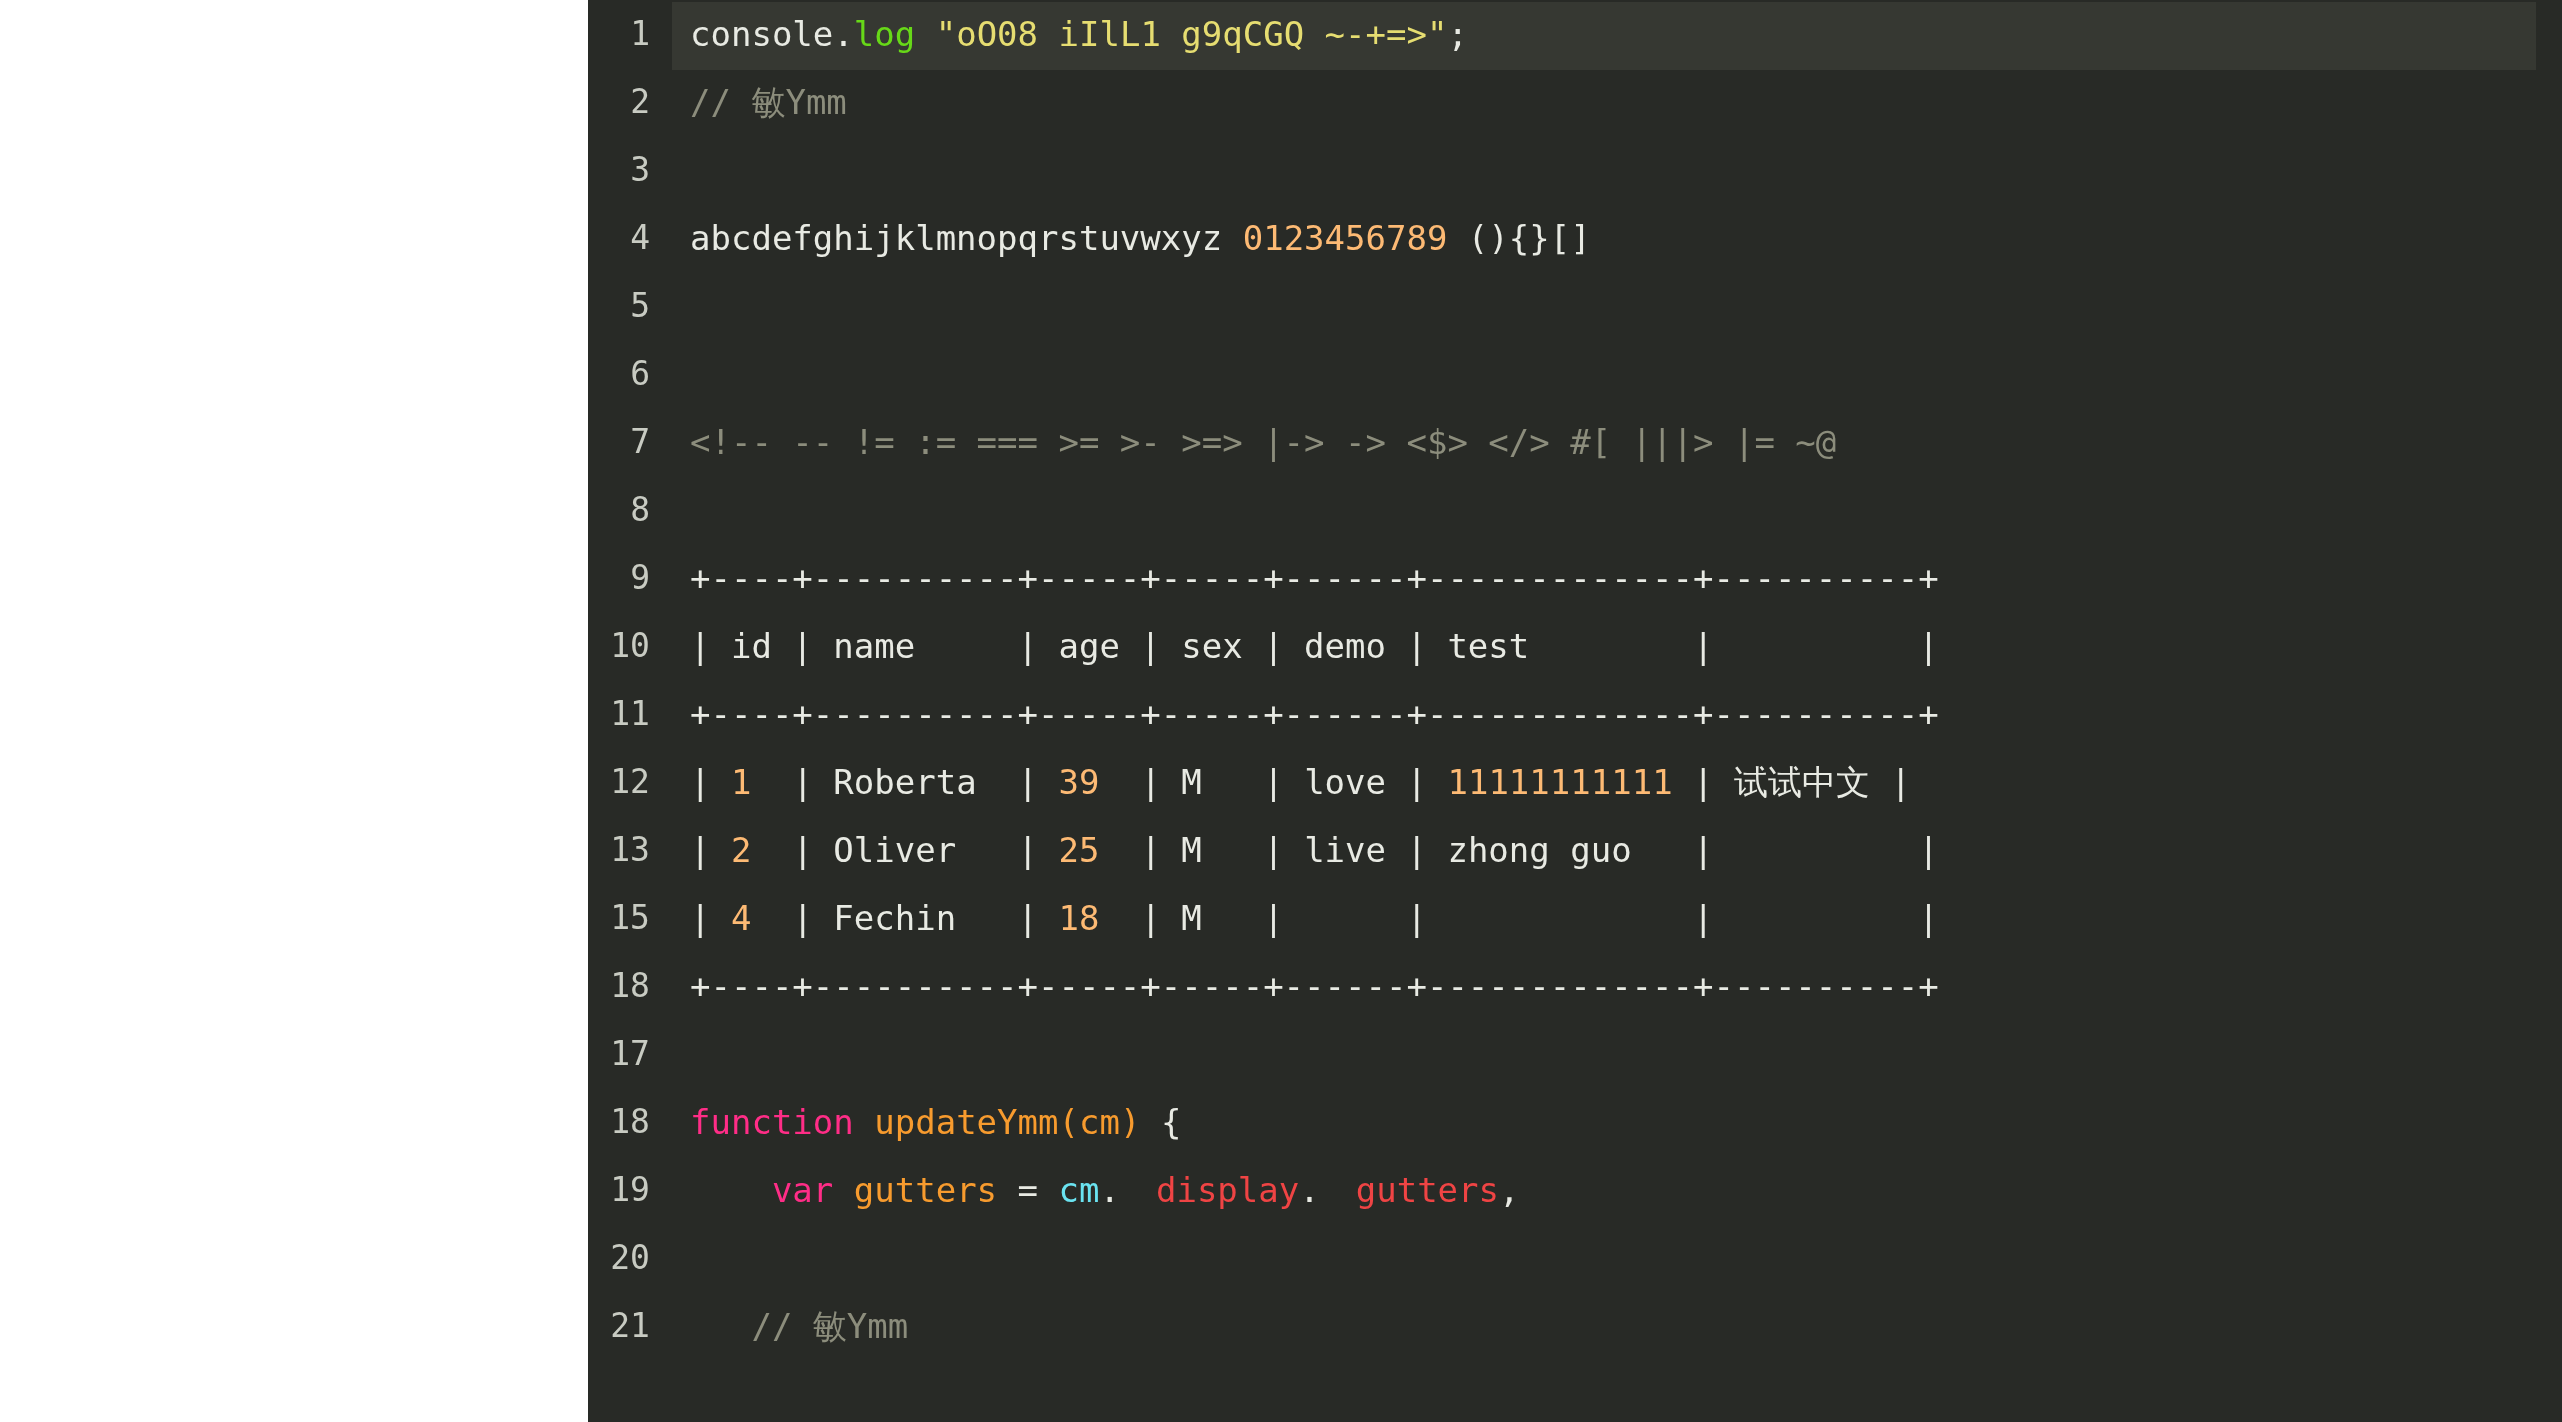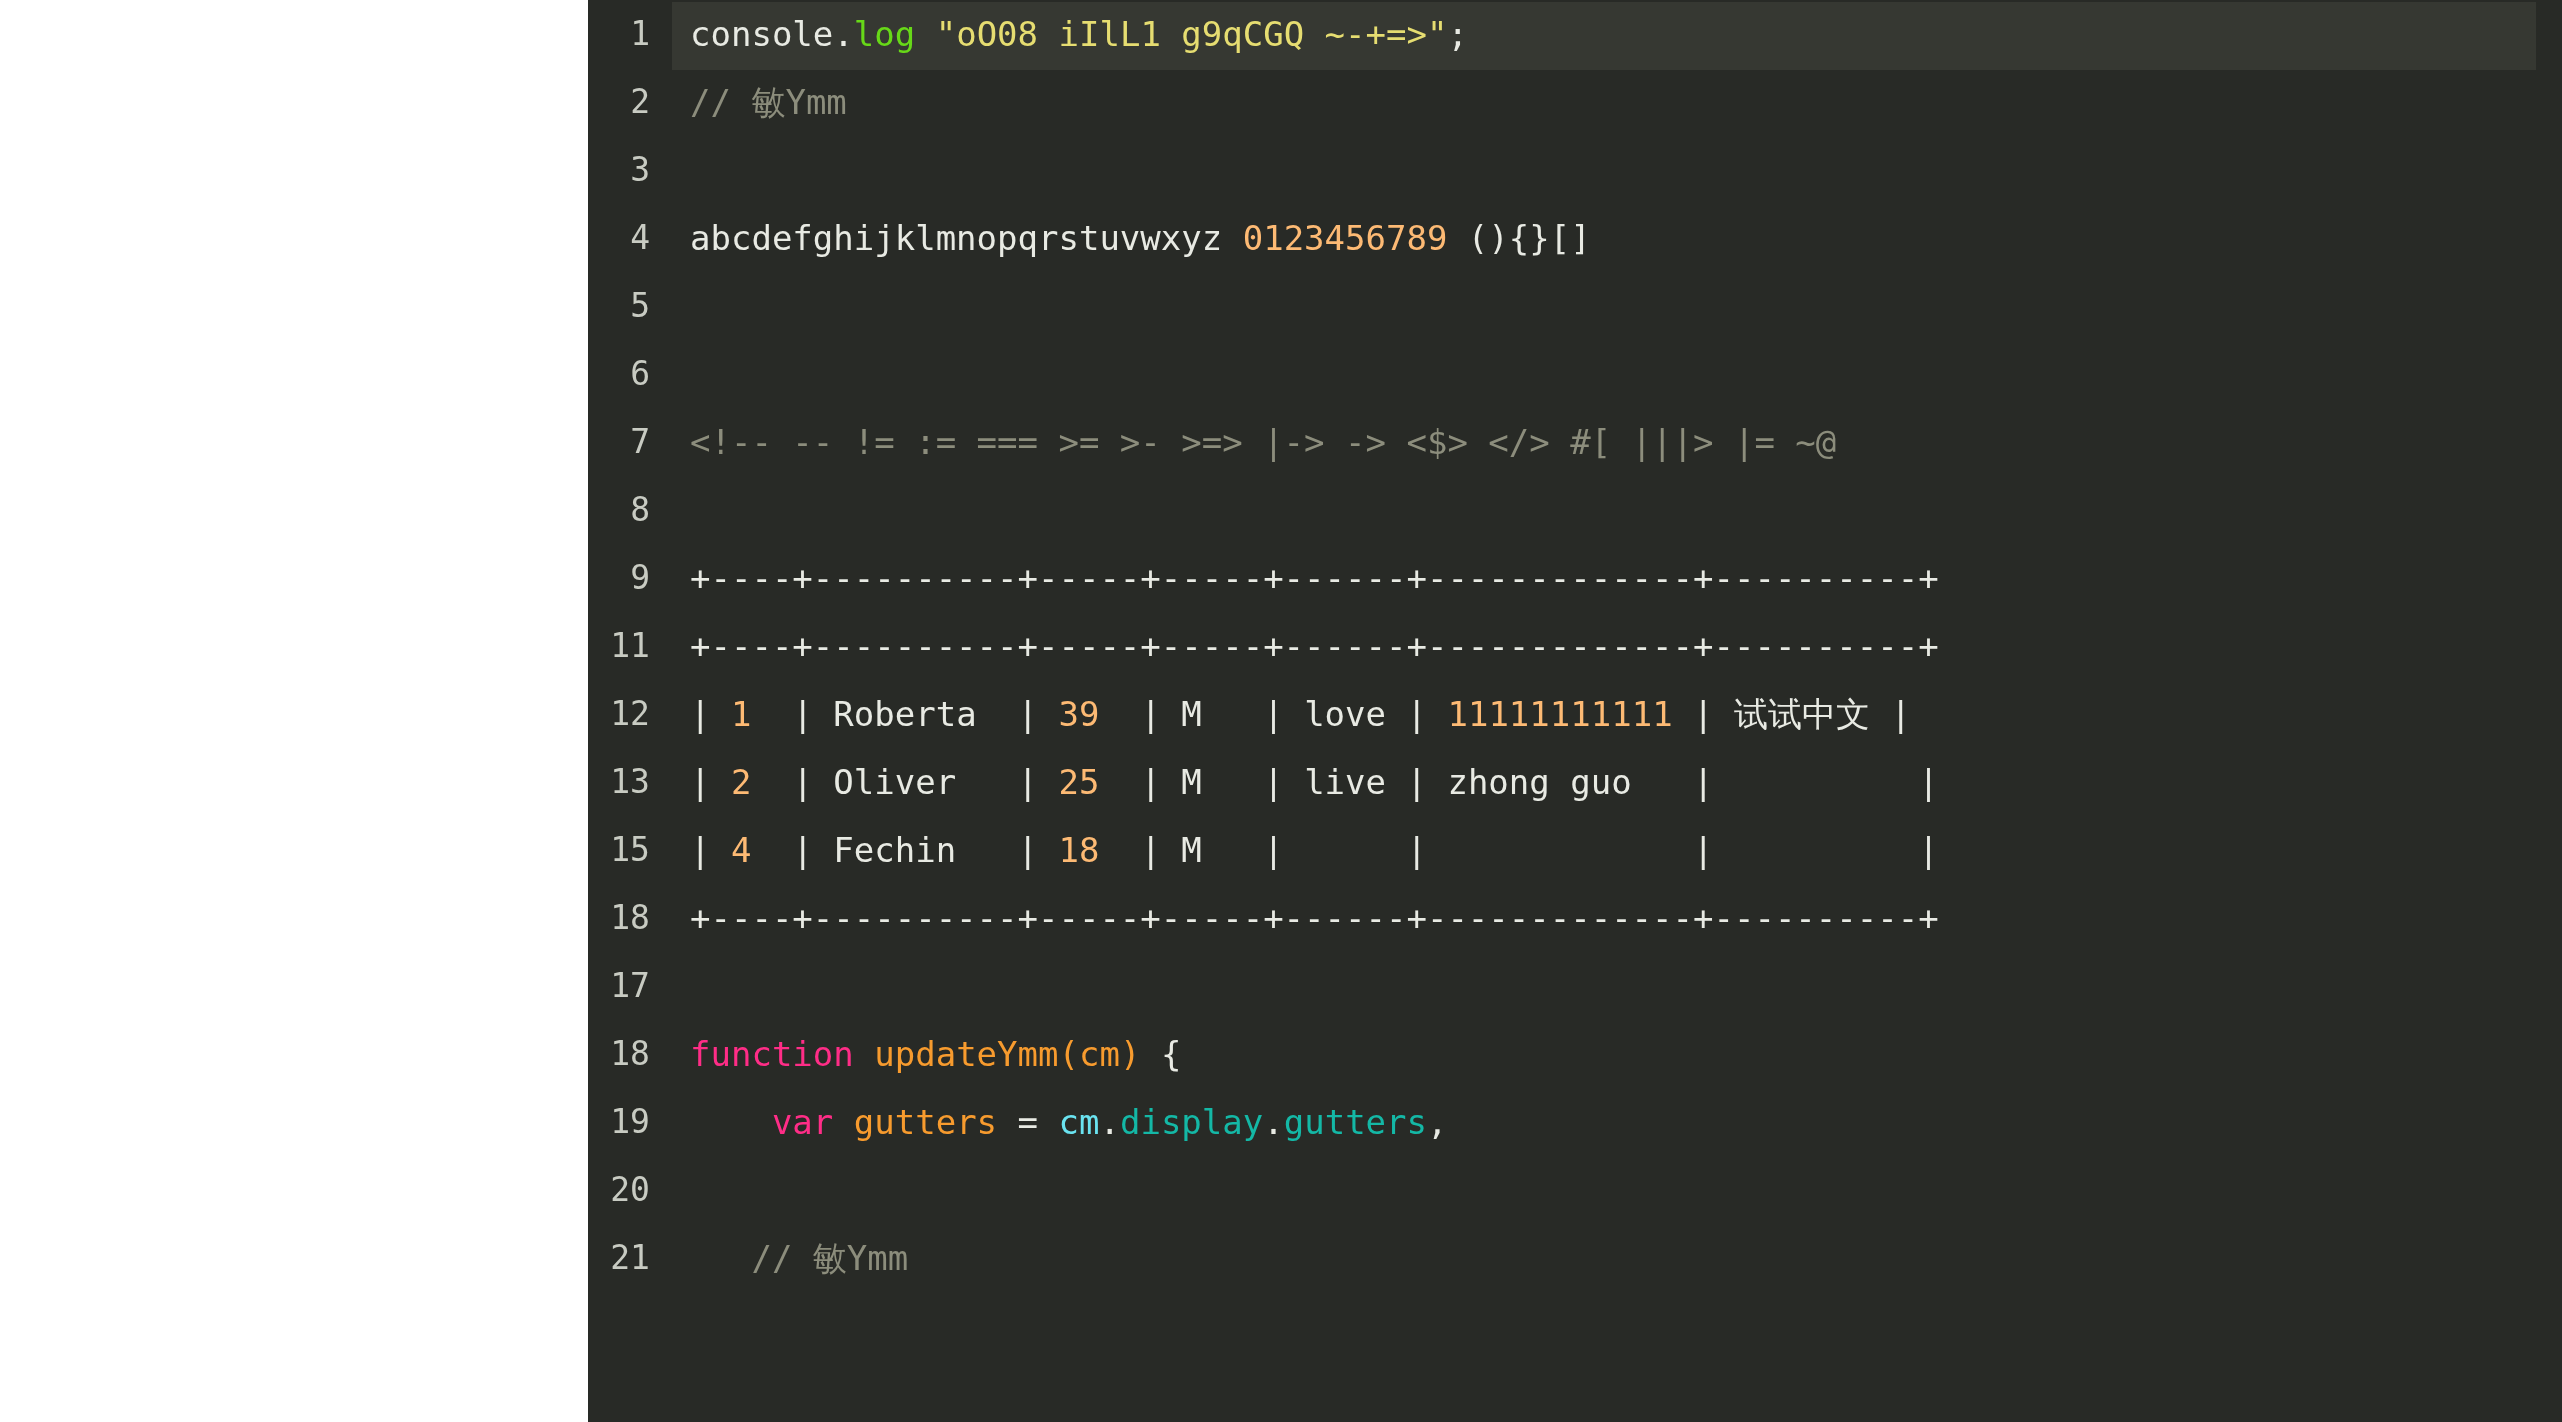--- a/index.html
+++ b/index.html
@@ -66,21 +66,21 @@
     line-height: 68px;
     color: #e8eae3;
     white-space: pre;
   }
 
   
   .t-def      { color: #e8eae3; }
   .t-keyword  { color: #ff2d87; }
   .t-func     { color: #f79b2e; }
   .t-var      { color: #f79b2e; }
-  .t-prop     { color: #14b8a6; }
+  .t-prop     { color: #ef4444; margin-left: 36px; }
   .t-atom     { color: #6ae3f0; }
   .t-string   { color: #e6dd71; }
   .t-number   { color: #fdba74; }
   .t-comment  { color: #8c8d7c; }
   .t-ligature { color: #8c8d7c; }
   .t-punct    { color: #e8eae3; }
   .t-green    { color: #67d818; }
   .t-cjk      { color: #e8eae3; font-family: Liberation Mono, monospace; }
   .t-cjk-comment { color: #8c8d7c; font-family: "DejaVu Sans", "Liberation Sans", sans-serif; }
 </style>
@@ -92,20 +92,21 @@
     <div id="lines-container">
         <div class="line active"><div class="line-bg"></div><div class="gutter">1</div><div class="code"><span class="t-def">console</span><span class="t-punct">.</span><span class="t-green">log</span><span class="t-def"> </span><span class="t-string">"oO08 iIlL1 g9qCGQ ~-+=&gt;"</span><span class="t-punct">;</span></div></div>
         <div class="line"><div class="gutter">2</div><div class="code"><span class="t-comment">// </span><span class="t-cjk-comment">敏</span><span class="t-comment">Ymm</span></div></div>
         <div class="line"><div class="gutter">3</div><div class="code"></div></div>
         <div class="line"><div class="gutter">4</div><div class="code"><span class="t-def">abcdefghijklmnopqrstuvwxyz </span><span class="t-number">0123456789</span><span class="t-def"> (){}[]</span></div></div>
         <div class="line"><div class="gutter">5</div></div>
         <div class="line"><div class="gutter">6</div><div class="code"></div></div>
         <div class="line"><div class="gutter">7</div><div class="code"><span class="t-ligature">&lt;!-- -- != := === &gt;= &gt;- &gt;=&gt; |-&gt; -&gt; &lt;$&gt; &lt;/&gt; #[ |||&gt; |= ~@</span></div></div>
         <div class="line"><div class="gutter">8</div><div class="code"></div></div>
         <div class="line"><div class="gutter">9</div><div class="code"><span class="t-def">+----+----------+-----+-----+------+-------------+----------+</span></div></div>
+        <div class="line"><div class="gutter">10</div><div class="code"><span class="t-def">| id | name     | age | sex | demo | test        |          |</span></div></div>
         <div class="line"><div class="gutter">11</div><div class="code"><span class="t-def">+----+----------+-----+-----+------+-------------+----------+</span></div></div>
         <div class="line"><div class="gutter">12</div><div class="code"><span class="t-def">| </span><span class="t-number">1</span><span class="t-def">  | Roberta  | </span><span class="t-number">39</span><span class="t-def">  | M   | love | </span><span class="t-number">11111111111</span><span class="t-def"> | </span><span class="t-cjk">试试中文</span><span class="t-def"> |</span></div></div>
         <div class="line"><div class="gutter">13</div><div class="code"><span class="t-def">| </span><span class="t-number">2</span><span class="t-def">  | Oliver   | </span><span class="t-number">25</span><span class="t-def">  | M   | live | zhong guo   |          |</span></div></div>
         <div class="line"><div class="gutter">15</div><div class="code"><span class="t-def">| </span><span class="t-number">4</span><span class="t-def">  | Fechin   | </span><span class="t-number">18</span><span class="t-def">  | M   |      |             |          |</span></div></div>
         <div class="line"><div class="gutter">18</div><div class="code"><span class="t-def">+----+----------+-----+-----+------+-------------+----------+</span></div></div>
         <div class="line"><div class="gutter">17</div><div class="code"></div></div>
         <div class="line"><div class="gutter">18</div><div class="code"><span class="t-keyword">function</span><span class="t-def"> </span><span class="t-func">updateYmm</span><span class="t-func">(</span><span class="t-func">cm</span><span class="t-func">)</span><span class="t-def"> {</span></div></div>
         <div class="line"><div class="gutter">19</div><div class="code"><span class="t-def">    </span><span class="t-keyword">var</span><span class="t-def"> </span><span class="t-var">gutters</span><span class="t-def"> = </span><span class="t-atom">cm</span><span class="t-punct">.</span><span class="t-prop">display</span><span class="t-punct">.</span><span class="t-prop">gutters</span><span class="t-def">,</span></div></div>
         <div class="line"><div class="gutter">20</div></div>
         <div class="line"><div class="gutter">21</div><div class="code"><span class="t-comment">   // </span><span class="t-cjk-comment">敏</span><span class="t-comment">Ymm</span></div></div>

